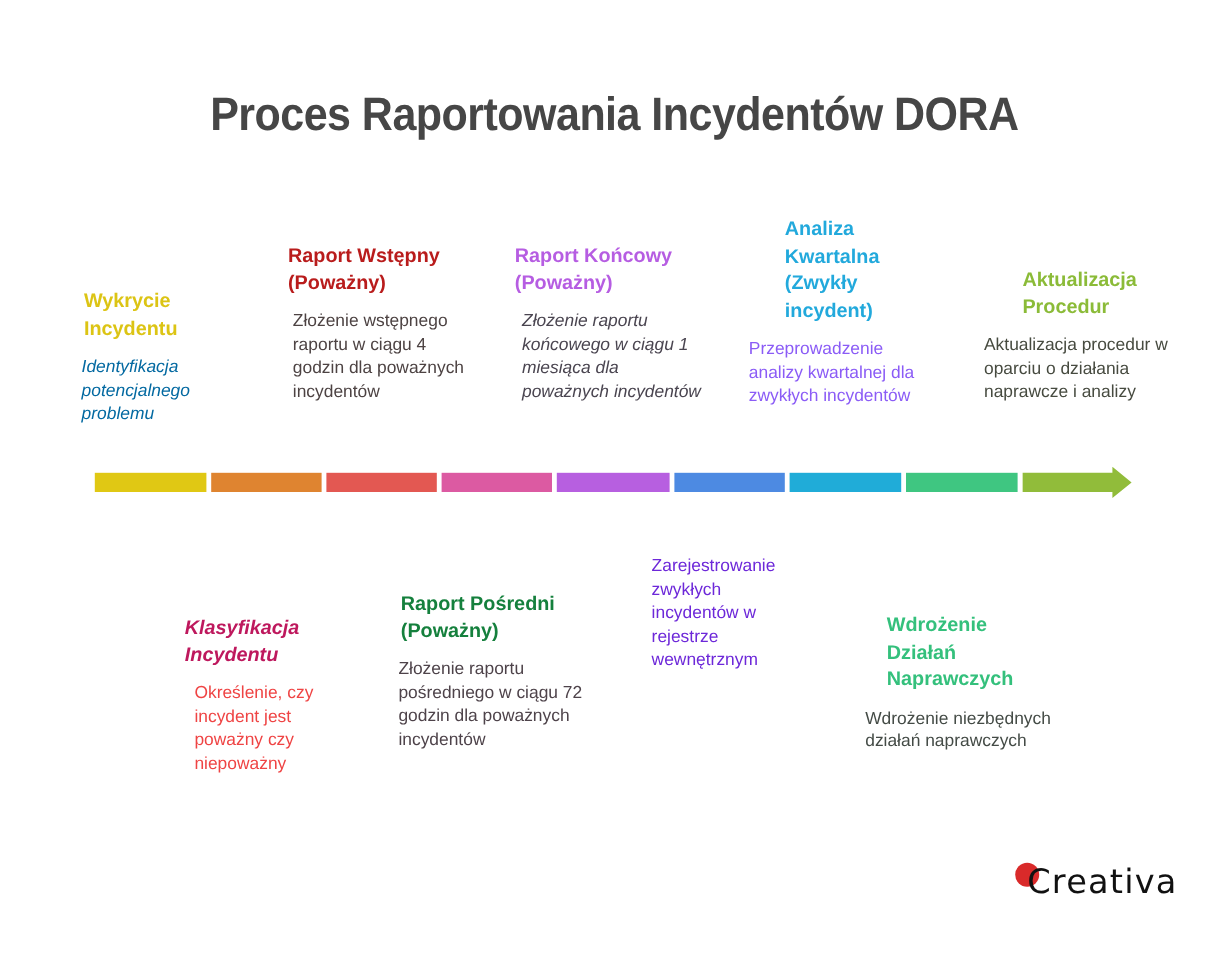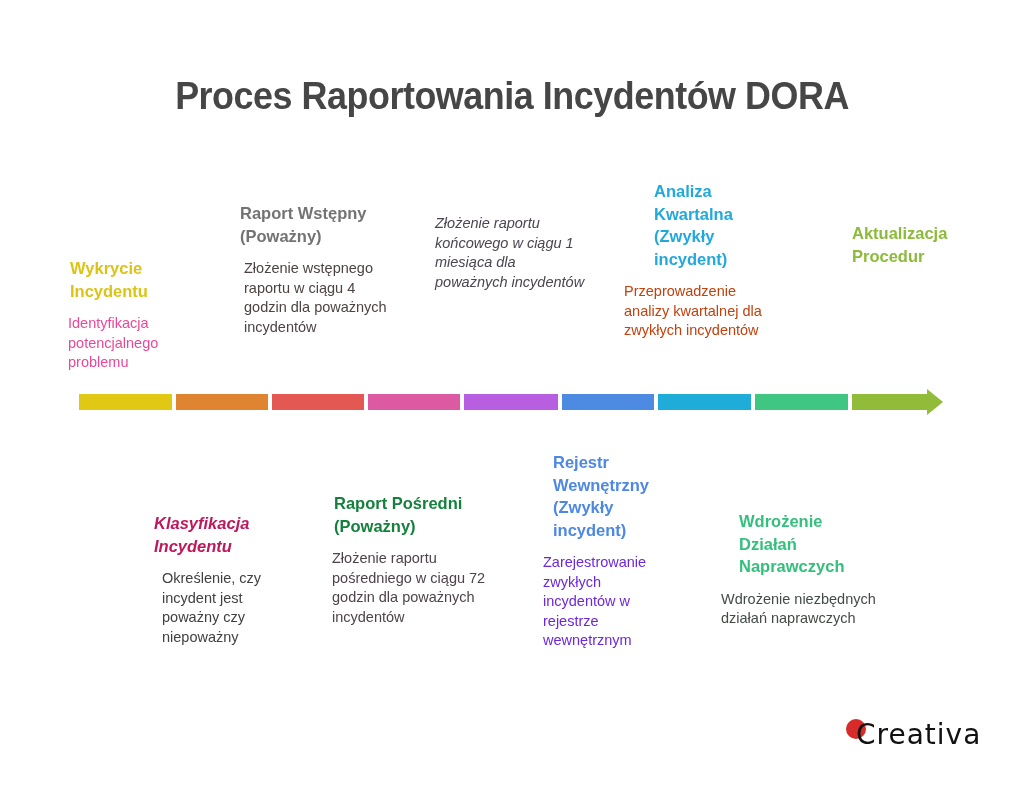--- a/index.html
+++ b/index.html
@@ -15,69 +15,70 @@
     .arrow { position: absolute; left: 852px; top: 389px; }
     .logo { position: absolute; left: 844px; top: 716px; width: 130px; height: 40px; text-align: right; }
     .logo .dot { position: absolute; left: 2px; top: 3px; width: 20px; height: 20px; border-radius: 50%; background: #d92a2a; }
     .logo .word { position: absolute; left: 12px; top: 2px; font-size: 28px; color: #111; letter-spacing: 1px; font-family: "DejaVu Sans", sans-serif; font-weight: normal; }
   </style>
 </head>
 <body>
 
 <div class="title">Proces Raportowania Incydentów DORA</div>
 
-<div class="step" style="left:40px; top:240px;margin-top:17px;">
+<div class="step" style="left:40px; top:240px;">
   <div class="head" style="color:#dcc414; padding:0 30px;">Wykrycie Incydentu</div>
-  <div class="desc" style="color:#ec4899; padding:0 28px;">Identyfikacja potencjalnego problemu</div>
+  <div class="desc" style="color:#0369a1; padding:0 28px;font-style:italic;">Identyfikacja potencjalnego problemu</div>
 </div>
 
 <div class="step" style="left:232px; top:202px;">
-  <div class="head" style="color:#737373; padding:0 8px;">Raport Wstępny (Poważny)</div>
+  <div class="head" style="color:#b91c1c; padding:0 8px;">Raport Wstępny (Poważny)</div>
   <div class="desc" style="color:#4d4343; padding:0 12px;">Złożenie wstępnego raportu w ciągu 4 godzin dla poważnych incydentów</div>
 </div>
 
 <div class="step" style="left:425px; top:202px;">
+  <div class="head" style="color:#b65de2; padding:0 4px;">Raport Końcowy (Poważny)</div>
   <div class="desc" style="color:#4a4550; padding:0 10px;font-style:italic;">Złożenie raportu końcowego w ciągu 1 miesiąca dla poważnych incydentów</div>
 </div>
 
 <div class="step" style="left:618px; top:180px;">
   <div class="head" style="color:#22a9dc; padding:0 36px;">Analiza Kwartalna (Zwykły incydent)</div>
-  <div class="desc" style="color:#c2410c; padding:0 6px;">Przeprowadzenie analizy kwartalnej dla zwykłych incydentów</div>
+  <div class="desc" style="color:#8b5cf6; padding:0 6px;">Przeprowadzenie analizy kwartalnej dla zwykłych incydentów</div>
 </div>
 
 <div class="step" style="left:812px; top:222px;">
   <div class="head" style="color:#8bbb38; padding:0 30px 0 40px;">Aktualizacja Procedur</div>
+  <div class="desc" style="color:#474b40; padding:0 0 0 8px;">Aktualizacja procedur w oparciu o działania naprawcze i analizy</div>
 </div>
 
 <div>
   <div class="bar" style="left:79px; width:93px; background:#e0c814;"></div>
   <div class="bar" style="left:176px; width:92px; background:#df8430;"></div>
   <div class="bar" style="left:272px; width:92px; background:#e35852;"></div>
   <div class="bar" style="left:368px; width:92px; background:#dc5aa2;"></div>
   <div class="bar" style="left:464px; width:94px; background:#b75fe0;"></div>
   <div class="bar" style="left:562px; width:92px; background:#4d8ae2;"></div>
   <div class="bar" style="left:658px; width:93px; background:#20acd8;"></div>
   <div class="bar" style="left:755px; width:93px; background:#3fc681;"></div>
   <svg class="arrow" width="92" height="26" viewBox="0 0 92 26">
     <polygon points="0,5 75,5 75,0 91,13 75,26 75,21 0,21" fill="#91bc3a"></polygon>
   </svg>
 </div>
 
 <div class="step" style="left:134px; top:512px;">
   <div class="head" style="color:#be185d; padding:0 20px;font-style:italic;">Klasyfikacja Incydentu</div>
-  <div class="desc" style="color:#404040; padding:0 28px;">Określenie, czy incydent jest poważny czy niepoważny</div>
+  <div class="desc" style="color:#ef4444; padding:0 28px;">Określenie, czy incydent jest poważny czy niepoważny</div>
 </div>
 
 <div class="step" style="left:328px; top:492px;">
   <div class="head" style="color:#15803d; padding:0 6px;">Raport Pośredni (Poważny)</div>
   <div class="desc" style="color:#4e434a; padding:0 4px;">Złożenie raportu pośredniego w ciągu 72 godzin dla poważnych incydentów</div>
 </div>
 
 <div class="step" style="left:521px; top:451px;">
-  <div class="head" style="color:#4e88e4; padding:0 32px;">Rejestr Wewnętrzny (Zwykły incydent)</div>
   <div class="desc" style="color:#6d28d9; padding:0 22px;">Zarejestrowanie zwykłych incydentów w rejestrze wewnętrznym</div>
 </div>
 
 <div class="step" style="left:717px; top:510px;">
   <div class="head" style="color:#34c07c; padding:0 22px;">Wdrożenie Działań Naprawczych</div>
   <div class="desc" style="color:#444b46; padding:0 4px;">Wdrożenie niezbędnych działań naprawczych</div>
 </div>
 
 <div class="logo">
   <div class="dot"></div>

